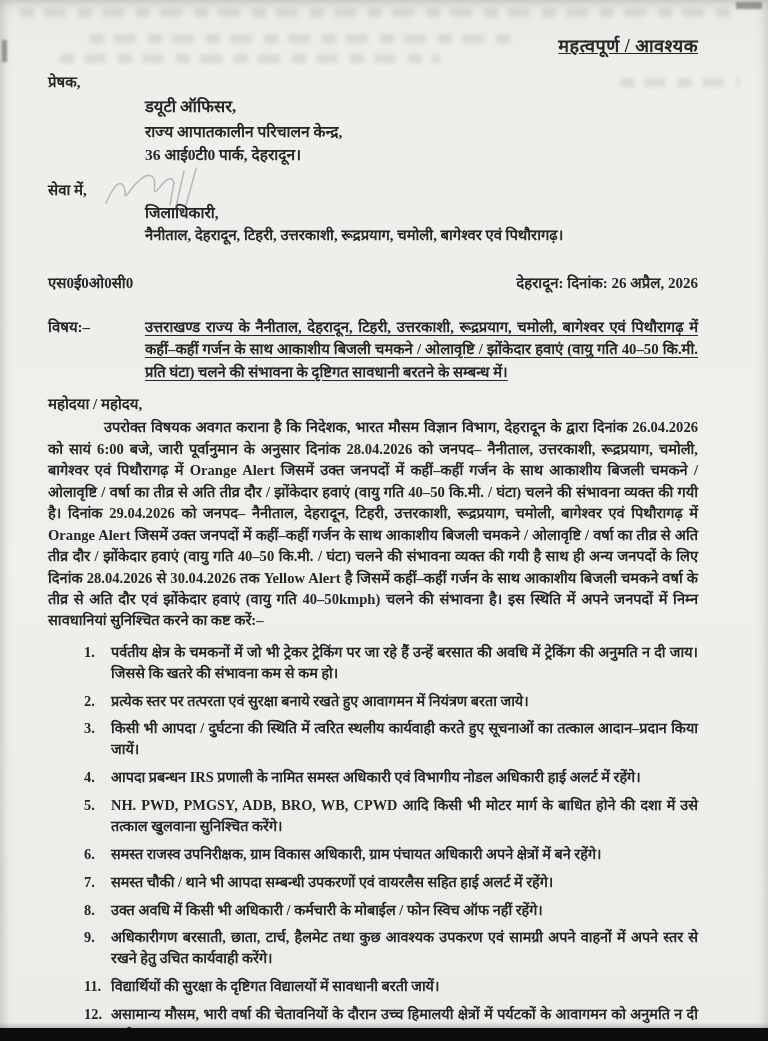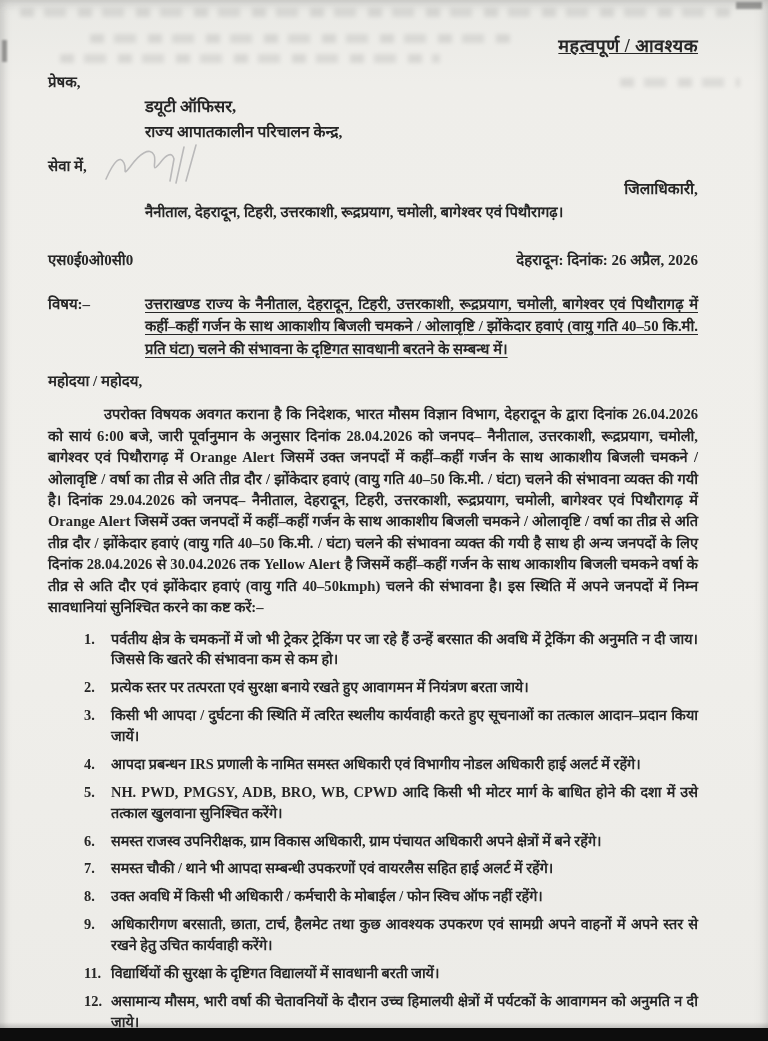--- a/index.html
+++ b/index.html
@@ -21,32 +21,32 @@
   .hdr{ text-align:right; line-height:1.35; margin-top:14px;}
   .hdr .title{font-weight:700;font-size:18px;text-decoration:underline;letter-spacing:.5px;}
   .hdr .ref{font-weight:700;font-size:14.5px;text-decoration:underline;margin-top:2px;}
   .label{font-weight:600;font-size:15px;}
   .from-label{margin-top:13px;}
   .sender-block{margin:4px 0 0 97px;line-height:1.5;}
   .sender-name{font-weight:700;font-size:16.5px;}
   .sender-line{font-weight:600;font-size:15.5px;}
   .to-label{margin-top:12px;position:relative;}
   .recipient-block{margin:2px 0 0 97px;line-height:1.5;}
-  .recipient-title{font-weight:700;font-size:15.5px;text-align:right;}
+  .recipient-title{font-weight:700;font-size:15.5px;}
   .recipient-line{font-weight:600;font-size:14.8px;}
   .meta-row{display:flex;justify-content:space-between;margin-top:26px;font-weight:700;font-size:15px;}
   .subject-row{display:flex;margin-top:24px;}
   .subject-label{flex:0 0 97px;font-weight:700;font-size:15px;}
   .subject-text{
     flex:1;font-weight:600;font-size:14.8px;line-height:1.52;
     text-align:justify;text-decoration:underline;text-underline-offset:3px;
   }
   .salutation{margin-top:10px;font-weight:600;font-size:15px;}
   .body-para{
-    margin-top:14px;font-weight:600;font-size:14.6px;line-height:1.47;
+    margin-top:4px;font-weight:600;font-size:14.6px;line-height:1.47;
     text-align:justify;text-indent:56px;
   }
   .latin-bold{font-weight:700;font-family:"Liberation Serif","DejaVu Serif",serif;}
   .instr-list{margin:10px 0 0 36px;}
   .instr-item{display:flex;margin-top:7px;}
   .instr-num{flex:0 0 27px;font-weight:600;font-size:14.4px;line-height:1.45;}
   .instr-text{flex:1;font-weight:600;font-size:14.4px;line-height:1.45;text-align:justify;}
   .hand-mark{position:absolute;left:52px;top:-14px;opacity:.55;}
   .bottom-bar{position:absolute;left:0;right:0;bottom:0;height:13px;background:#0d0d0d;}
   .bottom-shadow{position:absolute;left:0;right:0;bottom:13px;height:6px;background:linear-gradient(180deg,transparent,rgba(60,60,60,.25));}
@@ -64,20 +64,21 @@
   <div class="corner-mark" style="left:2px;top:40px;width:5px;height:22px;"></div>
 
   <div class="hdr">
     <div class="title">महत्वपूर्ण / आवश्यक</div>
   </div>
 
   <div class="label from-label">प्रेषक,</div>
   <div class="sender-block">
     <div class="sender-name">डयूटी ऑफिसर,</div>
     <div class="sender-line">राज्य आपातकालीन परिचालन केन्द्र,</div>
+    <div class="sender-line">36 आई0टी0 पार्क, देहरादून।</div>
   </div>
 
   <div class="label to-label">
     <span>सेवा में,</span>
     <svg class="hand-mark" width="110" height="44" viewBox="0 0 110 44">
       <path d="M6 38 C 14 20, 20 14, 24 22 C 27 28, 22 36, 30 26 C 40 12, 50 6, 54 14 C 57 20, 50 34, 60 22 C 66 14, 72 10, 74 18 L 70 40 M 84 6 L 76 42 M 96 4 L 86 40" fill="none" stroke="#8f8f93" stroke-width="1.6" stroke-linecap="round"></path>
     </svg>
   </div>
   <div class="recipient-block">
     <div class="recipient-title">जिलाधिकारी,</div>

